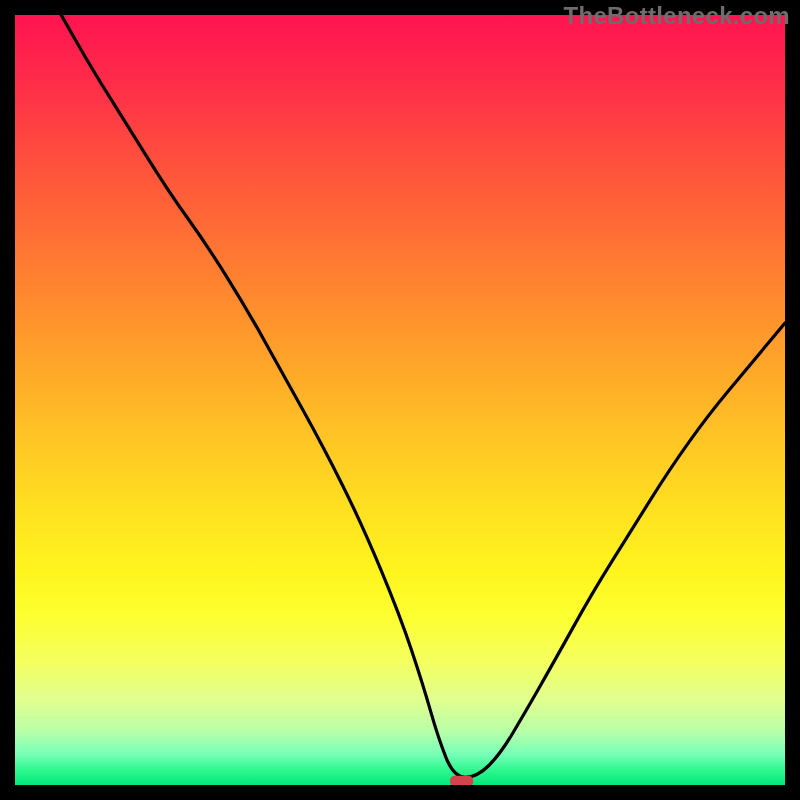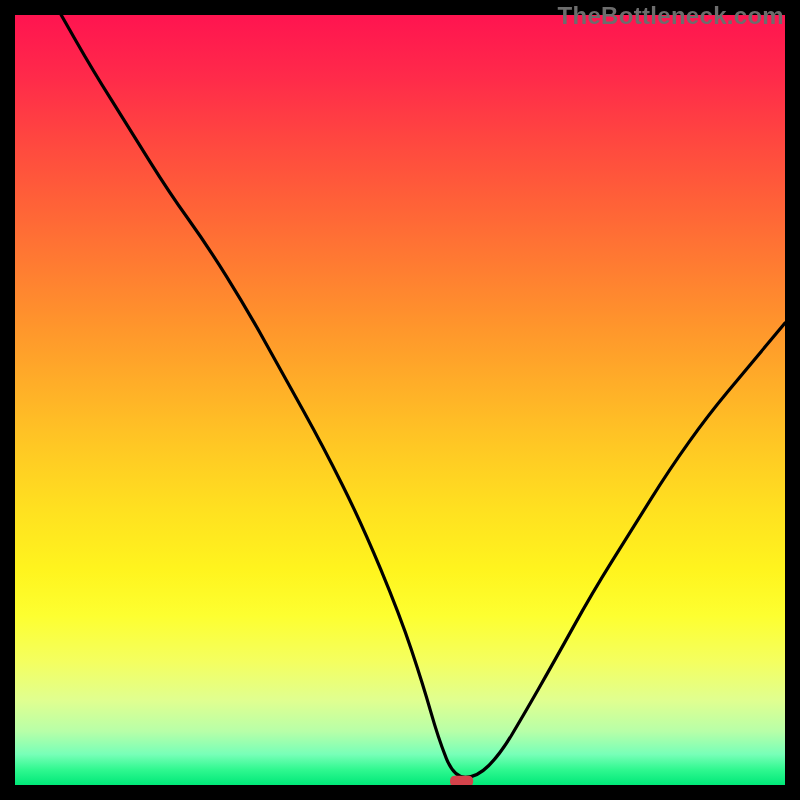--- a/index.html
+++ b/index.html
@@ -32,21 +32,21 @@
       #e0ff90 89%,
       #b8ffa8 93%,
       #78ffb8 96%,
       #30f890 98%,
       #00e878 100%
     );
   }
   .watermark {
     position: absolute;
     top: 2px;
-    right: 16px;
+    right: 10px;
     font-family: Arial, Helvetica, sans-serif;
     font-size: 24px;
     font-weight: bold;
     color: #6d6d6d;
     letter-spacing: 0.3px;
     z-index: 5;
   }
   svg.curve-layer {
     position: absolute;
     left: 15px;

